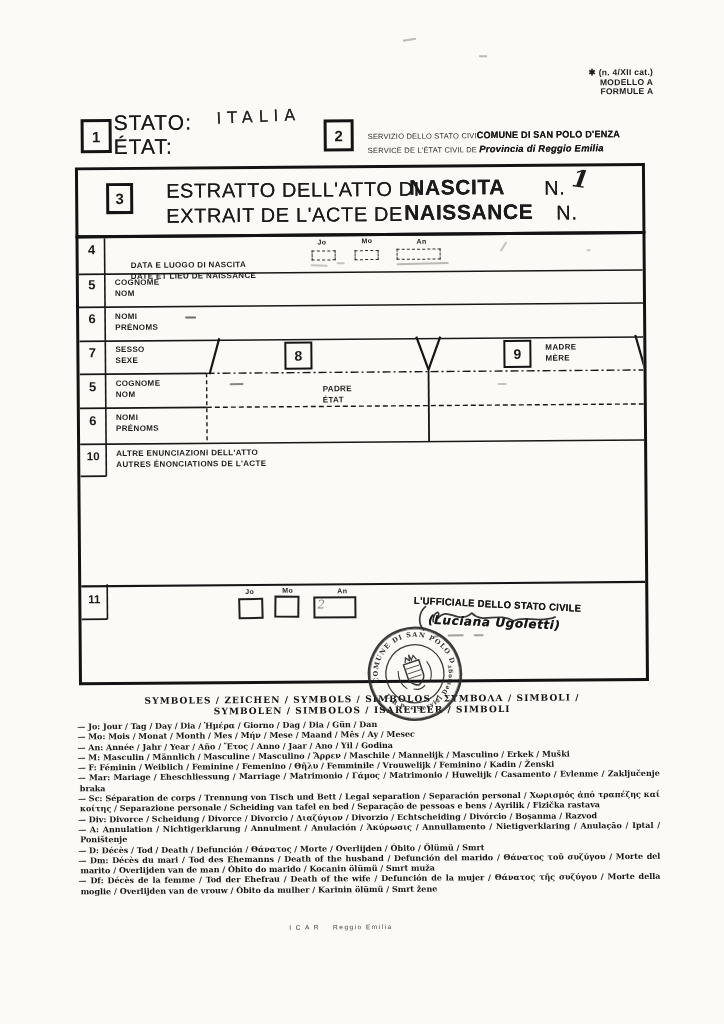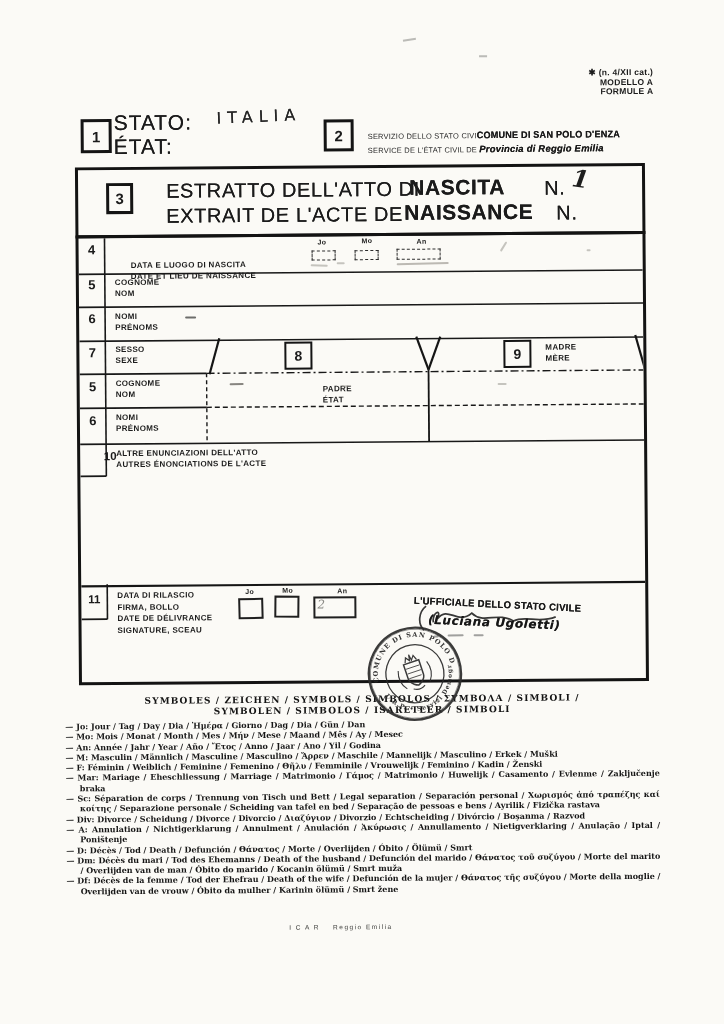--- a/index.html
+++ b/index.html
@@ -47,21 +47,21 @@
                  transform:rotate(3deg);transform-origin:left top;color:#161616;text-shadow:0 0 .6px rgba(20,20,20,.7);}
   .hand-two{position:absolute;font:400 italic 12px/12px "DejaVu Serif",serif;color:#6e6e6a;opacity:.8;}
 
   .seal{position:absolute;opacity:.92;}
 
   
   .symbols{position:absolute;left:63px;top:694px;width:594px;}
   .sym-h{font:700 9px/11px "DejaVu Serif",serif;letter-spacing:1.1px;text-align:center;color:#141414;}
   .sym-items{margin-top:3px;}
   .sym-item{font:700 8px/10.3px "DejaVu Serif",serif;text-align:justify;padding-left:14px;text-indent:-14px;color:#161616;}
-  .sym-item b{font-weight:700;}
+  .sym-item b{font-weight:700;margin-left:12px;}
 
   .footer{position:absolute;left:252px;top:923px;width:170px;text-align:center;
           font:400 6.5px/8px "Liberation Sans",sans-serif;letter-spacing:1.5px;color:#3c3c3a;white-space:pre;}
 </style>
 </head>
 <body>
 
 <div class="page">
 <div class="sheet">
 
@@ -181,33 +181,27 @@
     <div class="pencil" style="left:150px;top:146px;width:14px;height:1.8px;opacity:.7;background:#55534e;"></div>
     <div class="pencil" style="left:262px;top:149px;width:7px;height:1.8px;"></div>
     <div class="pencil" style="left:418px;top:148px;width:9px;height:1.8px;"></div>
 
     <div class="rownum" style="left:0;top:176px;">6</div>
     <div class="lblset" style="left:36px;top:174px;">
       <div>NOMI</div>
       <div>PRÉNOMS</div>
     </div>
 
-    <div class="rownum" style="left:0;top:211px;font-size:11.5px;padding-left:17px;">10</div>
+    <div class="rownum" style="left:0;top:211px;font-size:11.5px;">10</div>
     <div class="lblset" style="left:36px;top:210px;">
       <div>ALTRE ENUNCIAZIONI DELL'ATTO</div>
       <div>AUTRES ÉNONCIATIONS DE L'ACTE</div>
     </div>
 
     <div class="rownum" style="left:0;top:354px;font-size:11.5px;">11</div>
-    <div class="lblset" style="left:36px;top:352px;line-height:11.5px;">
-      <div>DATA DI RILASCIO</div>
-      <div>FIRMA, BOLLO</div>
-      <div>DATE DE DÉLIVRANCE</div>
-      <div>SIGNATURE, SCEAU</div>
-    </div>
     <div class="datelbl" style="left:164px;top:351px;">Jo</div>
     <div class="datelbl" style="left:201px;top:350px;">Mo</div>
     <div class="datelbl" style="left:256px;top:351px;">An</div>
     <div class="datebox solid" style="left:157px;top:361px;width:25px;height:21px;transform:rotate(-1deg);"></div>
     <div class="datebox solid" style="left:193px;top:359px;width:25px;height:22px;transform:rotate(1deg);"></div>
     <div class="datebox solid" style="left:232px;top:360px;width:43px;height:22px;"></div>
     <div class="hand-two" style="left:236px;top:362px;">2</div>
 
     <div class="official-title" style="left:333px;top:359px;">L'UFFICIALE DELLO STATO CIVILE</div>
     <div class="official-name" style="left:347px;top:378px;">(Luciana Ugoletti)</div>

